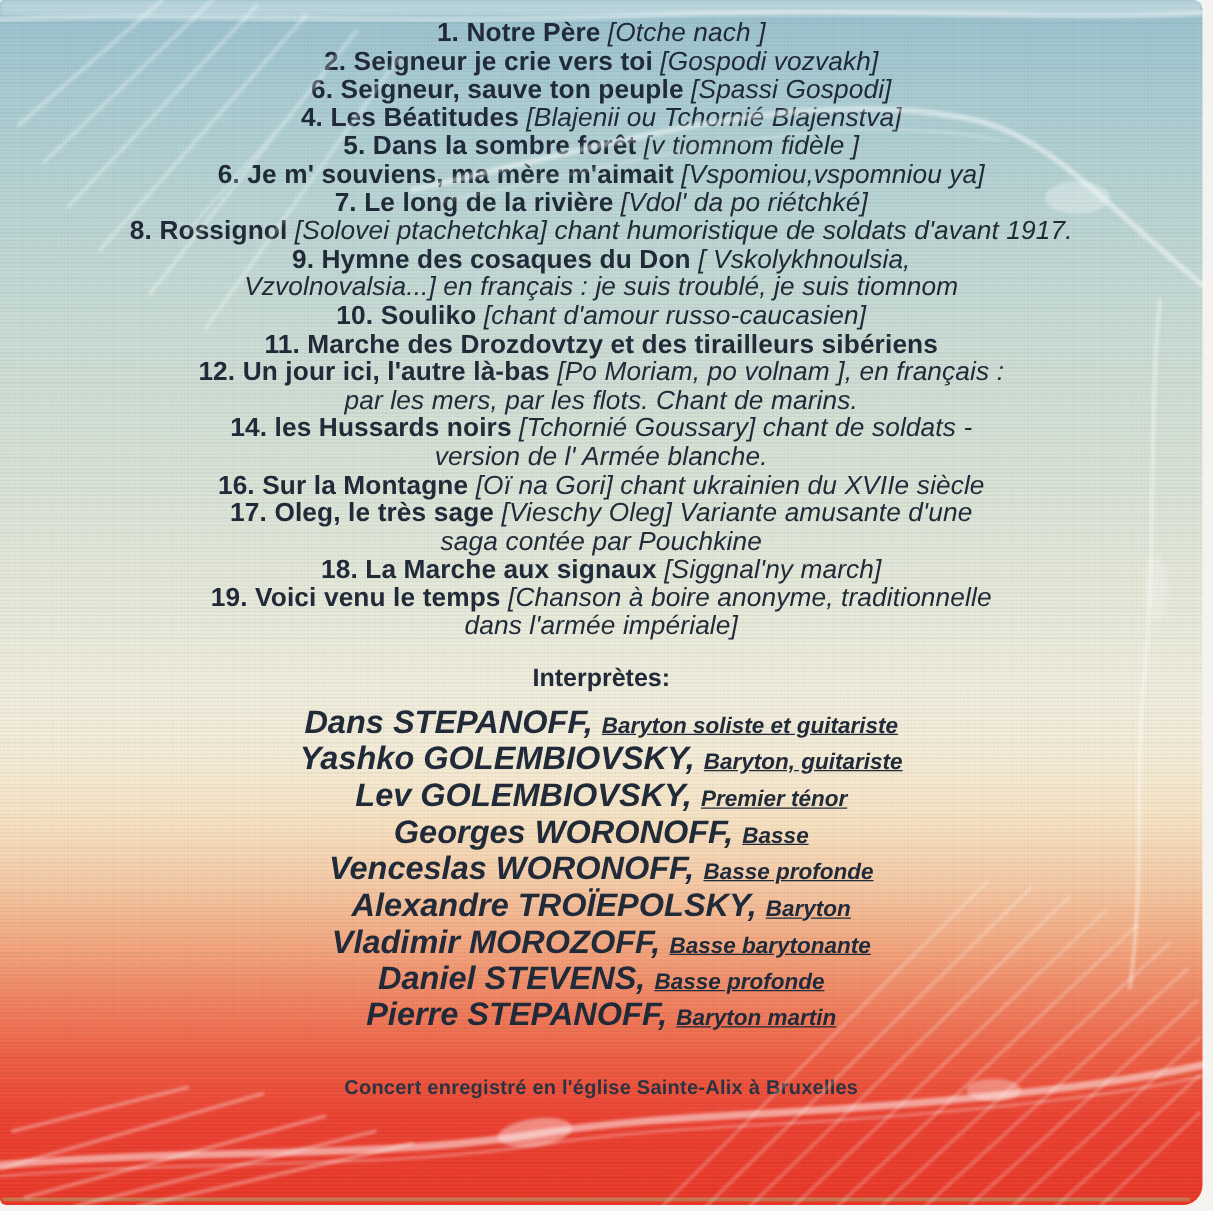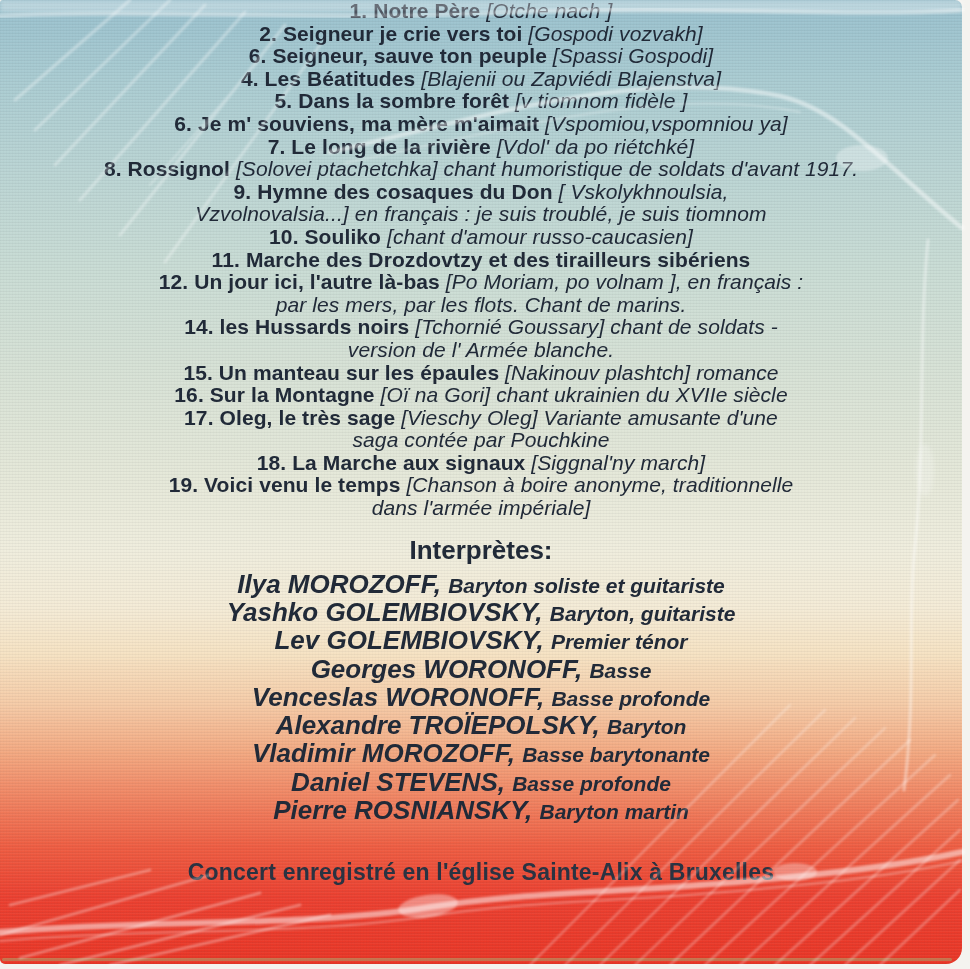--- a/index.html
+++ b/index.html
@@ -15,76 +15,75 @@
            #ee5c41 88%, #eb4030 93%, #e93626 100%);
          overflow:hidden;}
   .texture{position:absolute;inset:0;pointer-events:none;
          background:
            repeating-linear-gradient(180deg, rgba(70,70,80,0.055) 0 1px, rgba(255,255,255,0.04) 1px 2px, transparent 2px 3px),
            repeating-linear-gradient(90deg, rgba(40,40,50,0.02) 0 1px, transparent 1px 3px);}
   .bottom-edge{position:absolute;left:2px;right:10px;bottom:3px;height:3px;
          background:rgba(170,165,110,0.55);border-radius:2px;}
   .wrap-svg{position:absolute;left:0;top:0;width:970px;height:969px;z-index:6;pointer-events:none;}
   .content{position:absolute;inset:0;z-index:4;text-align:center;color:#212a38;}
-  .tracks{padding-top:0;width:930px;margin:0 auto;
+  .tracks{padding-top:16px;width:930px;margin:0 auto;
           font-size:21px;line-height:22.6px;font-weight:700;letter-spacing:0.1px;}
   .track-line{margin:0;}
   .track-label{font-weight:700;}
   .track-detail{font-style:italic;font-weight:400;white-space:pre-wrap;}
   .performers{margin-top:15px;}
-  .performers-heading{font-size:26px;font-weight:700;margin:0 0 6px 0;line-height:30px;}
+  .performers-heading{font-size:20px;font-weight:700;margin:0 0 6px 0;line-height:30px;}
   .performer{font-size:26px;font-weight:700;font-style:italic;line-height:26.3px;}
-  .performer-role{font-size:21px;}
-  .footer-note{margin-top:34px;font-size:23px;font-weight:700;color:#2a3342;letter-spacing:0.2px;}
+  .performer-role{font-size:18px;text-decoration:underline;}
+  .footer-note{margin-top:34px;font-size:16px;font-weight:700;color:#2a3342;letter-spacing:0.2px;}
 </style>
 </head>
 <body>
 
 <div class="page">
   <div class="cover">
     <div class="texture"></div>
 
     <div class="content">
       <div class="tracks">
         <div class="track-line"><span class="track-label">1. Notre Père</span> <span class="track-detail">[Otche nach ]</span></div>
         <div class="track-line"><span class="track-label">2. Seigneur je crie vers toi</span> <span class="track-detail">[Gospodi vozvakh]</span></div>
         <div class="track-line"><span class="track-label">6. Seigneur, sauve ton peuple</span> <span class="track-detail">[Spassi Gospodi]</span></div>
-        <div class="track-line"><span class="track-label">4. Les Béatitudes</span> <span class="track-detail">[Blajenii ou Zapviédi Blajenstva]</span></div>
+        <div class="track-line"><span class="track-label">4. Les Béatitudes</span> <span class="track-detail">[Blajenii ou Tchornié Blajenstva]</span></div>
         <div class="track-line"><span class="track-label">5. Dans la sombre forêt</span> <span class="track-detail">[v tiomnom fidèle ]</span></div>
         <div class="track-line"><span class="track-label">6. Je m' souviens, ma mère m'aimait</span> <span class="track-detail">[Vspomiou,vspomniou ya]</span></div>
         <div class="track-line"><span class="track-label">7. Le long de la rivière</span> <span class="track-detail">[Vdol' da po riétchké]</span></div>
         <div class="track-line"><span class="track-label">8. Rossignol</span> <span class="track-detail">[Solovei ptachetchka] chant humoristique de soldats d'avant 1917.</span></div>
         <div class="track-line"><span class="track-label">9. Hymne des cosaques du Don</span> <span class="track-detail">[ Vskolykhnoulsia,
 Vzvolnovalsia...] en français : je suis troublé, je suis tiomnom</span></div>
         <div class="track-line"><span class="track-label">10. Souliko</span> <span class="track-detail">[chant d'amour russo-caucasien]</span></div>
         <div class="track-line"><span class="track-label">11. Marche des Drozdovtzy et des tirailleurs sibériens</span> <span class="track-detail"></span></div>
         <div class="track-line"><span class="track-label">12. Un jour ici, l'autre là-bas</span> <span class="track-detail">[Po Moriam, po volnam ], en français :
 par les mers, par les flots. Chant de marins.</span></div>
         <div class="track-line"><span class="track-label">14. les Hussards noirs</span> <span class="track-detail">[Tchornié Goussary] chant de soldats -
 version de l' Armée blanche.</span></div>
-        <div class="track-line"><span class="track-label">15. Un manteau sur les épaules</span> <span class="track-detail">[Nakinouv plashtch] romance</span></div>
         <div class="track-line"><span class="track-label">16. Sur la Montagne</span> <span class="track-detail">[Oï na Gori] chant ukrainien du XVIIe siècle</span></div>
         <div class="track-line"><span class="track-label">17. Oleg, le très sage</span> <span class="track-detail">[Vieschy Oleg] Variante amusante d'une
 saga contée par Pouchkine</span></div>
         <div class="track-line"><span class="track-label">18. La Marche aux signaux</span> <span class="track-detail">[Siggnal'ny march]</span></div>
         <div class="track-line"><span class="track-label">19. Voici venu le temps</span> <span class="track-detail">[Chanson à boire anonyme, traditionnelle
 dans l'armée impériale]</span></div>
       </div>
 
       <div class="performers">
         <div class="performers-heading">Interprètes:</div>
-        <div class="performer"><span>Ilya MOROZOFF,</span> <span class="performer-role">Baryton soliste et guitariste</span></div>
+        <div class="performer"><span>Dans STEPANOFF,</span> <span class="performer-role">Baryton soliste et guitariste</span></div>
         <div class="performer"><span>Yashko GOLEMBIOVSKY,</span> <span class="performer-role">Baryton, guitariste</span></div>
         <div class="performer"><span>Lev GOLEMBIOVSKY,</span> <span class="performer-role">Premier ténor</span></div>
         <div class="performer"><span>Georges WORONOFF,</span> <span class="performer-role">Basse</span></div>
         <div class="performer"><span>Venceslas WORONOFF,</span> <span class="performer-role">Basse profonde</span></div>
         <div class="performer"><span>Alexandre TROÏEPOLSKY,</span> <span class="performer-role">Baryton</span></div>
         <div class="performer"><span>Vladimir MOROZOFF,</span> <span class="performer-role">Basse barytonante</span></div>
         <div class="performer"><span>Daniel STEVENS,</span> <span class="performer-role">Basse profonde</span></div>
-        <div class="performer"><span>Pierre ROSNIANSKY,</span> <span class="performer-role">Baryton martin</span></div>
+        <div class="performer"><span>Pierre STEPANOFF,</span> <span class="performer-role">Baryton martin</span></div>
       </div>
 
       <div class="footer-note">Concert enregistré en l'église Sainte-Alix à Bruxelles</div>
     </div>
 
     <div class="bottom-edge"></div>
   </div>
 
   <svg class="wrap-svg" viewBox="0 0 970 969">
     <defs>

